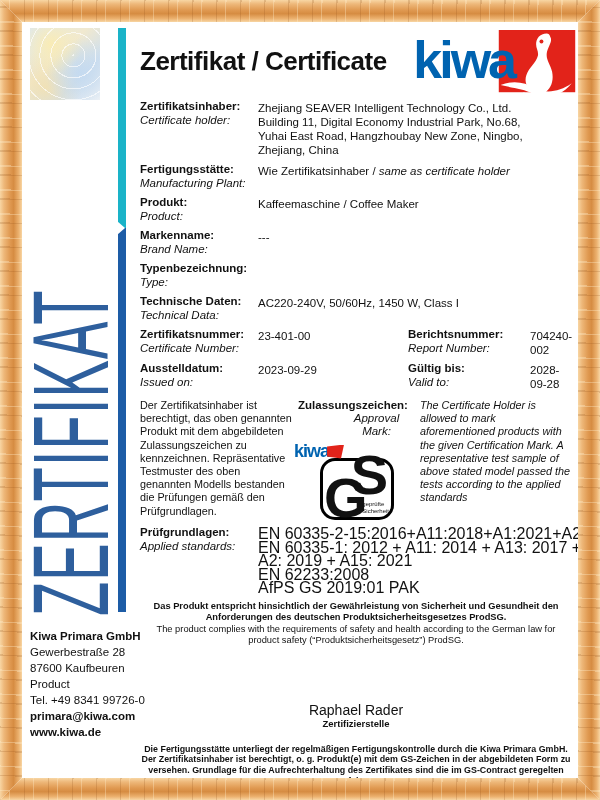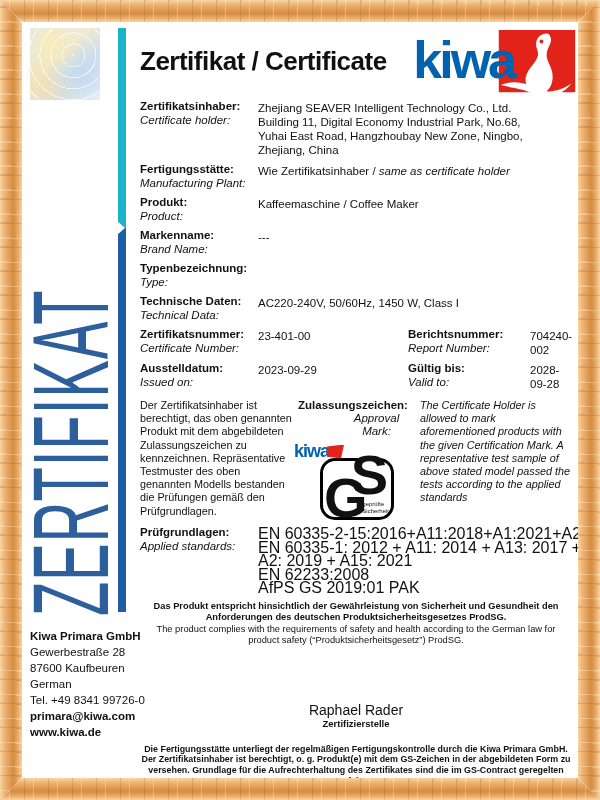--- a/index.html
+++ b/index.html
@@ -107,21 +107,21 @@
 <div class="hologram"></div>
 <div class="ribbon ribbon-teal"></div>
 <div class="ribbon ribbon-blue"></div>
 <div class="ribbon-notch"></div>
 <div class="banner">ZERTIFIKAT</div>
 
 <div class="address">
   <div class="b">Kiwa Primara GmbH</div>
   <div>Gewerbestraße 28</div>
   <div>87600 Kaufbeuren</div>
-  <div>German</div>
+  <div>Product</div>
   <div>Tel. +49 8341 99726-0</div>
   <div class="b">primara@kiwa.com</div>
   <div class="b">www.kiwa.de</div>
 </div>
 
 <div class="main">
 
   <div class="titlebar">
     <div class="page-title"><span>Zertifikat / </span><span class="it">Certificate</span></div>
     <div class="kiwa-logo">

